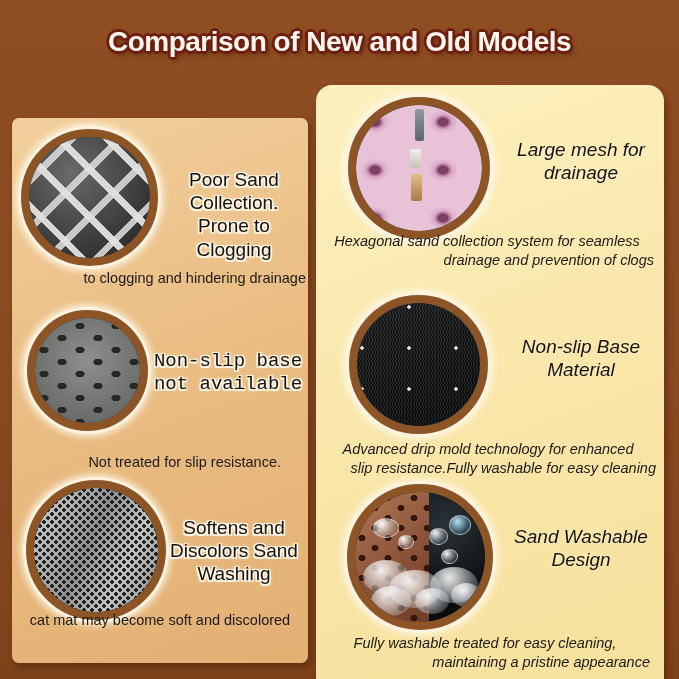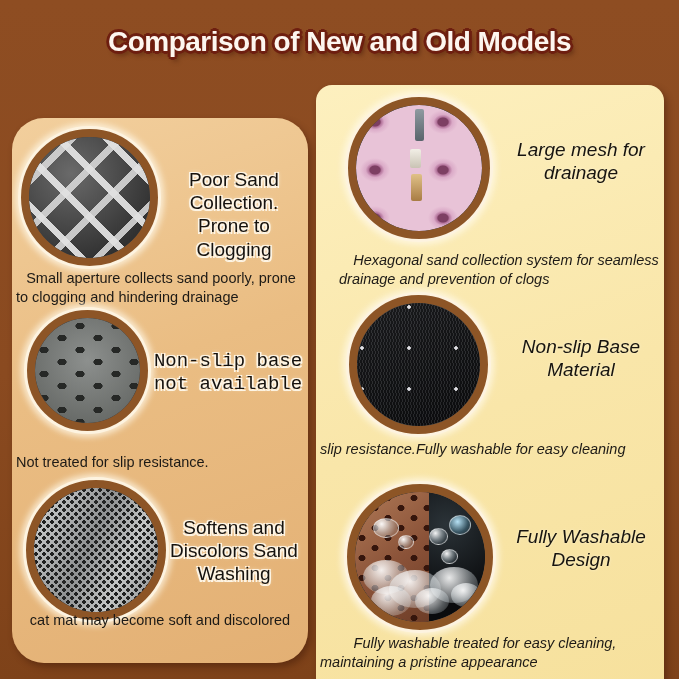--- a/index.html
+++ b/index.html
@@ -47,21 +47,21 @@
   .panel {
     position: absolute;
     overflow: hidden;
   }
   .panel-left {
     left: 12px;
     top: 118px;
     width: 296px;
     height: 545px;
     background: linear-gradient(160deg, #f2cf9d 0%, #eabd83 45%, #e3b074 100%);
-    border-radius: 32px;
+    border-radius: 7px;
     box-shadow: 3px 4px 7px rgba(60,22,6,0.45);
   }
   .panel-right {
     left: 316px;
     top: 85px;
     width: 348px;
     height: 649px;
     background: linear-gradient(160deg, #fdf0bf 0%, #f9e6a9 50%, #f6e09b 100%);
     border-radius: 16px 16px 3px 3px;
     box-shadow: 3px 4px 7px rgba(60,22,6,0.45);
@@ -190,21 +190,21 @@
     text-shadow: 0 0 3px rgba(253,245,214,0.9);
   }
   .caption {
     position: absolute;
     font-size: 14.5px;
     line-height: 1.3;
     color: #1d1a16;
     text-align: center;
   }
   .caption span { display: block; }
-  .caption .l2 { text-align: left; }
+  .caption .l2 { text-align: right; }
 </style>
 </head>
 <body>
 
 <div id="infographic">
 
   <div class="title-bar">
     <div class="title-text">Comparison of New and Old Models</div>
   </div>
 
@@ -215,21 +215,20 @@
         <div class="circle">
           <div class="circle-inner tex-waffle"></div>
         </div>
       </div>
       <div class="heading" style="left:150px; top:50px; width:144px;">
         <span>Poor Sand</span>
         <span>Collection. Prone</span>
         <span>to Clogging</span>
       </div>
       <div class="caption" style="left:4px; top:151px; width:290px;">
-        <span class="l1">Small aperture collects sand poorly, prone</span>
         <span class="l2">to clogging and hindering drainage</span>
       </div>
     </div>
 
     <div class="item">
       <div class="circle-wrap" style="left:12px; top:189px; width:127px; height:127px;">
         <div class="circle">
           <div class="circle-inner tex-dimple"></div>
         </div>
       </div>
@@ -269,37 +268,38 @@
             <div class="hc-pellet" style="left:47%; top:3%; width:9px; height:32px; background:linear-gradient(180deg,#8f9aa0,#59646b);"></div>
             <div class="hc-pellet" style="left:43%; top:35%; width:11px; height:19px; background:linear-gradient(180deg,#f2efe6,#c9c3b4);"></div>
             <div class="hc-pellet" style="left:44%; top:55%; width:11px; height:27px; background:linear-gradient(180deg,#e0c188,#a87c44);"></div>
           </div>
         </div>
       </div>
       <div class="heading" style="left:182px; top:53px; width:166px;">
         <span>Large</span>
         <span>mesh for drainage</span>
       </div>
-      <div class="caption" style="left:4px; top:166px; width:334px;margin-left:19px;">
+      <div class="caption" style="left:4px; top:147px; width:334px;">
         <span class="l1">Hexagonal sand collection system for seamless</span>
         <span class="l2">drainage and prevention of clogs</span>
       </div>
     </div>
 
     <div class="item">
       <div class="circle-wrap" style="left:30px; top:207px; width:145px; height:145px;">
         <div class="circle">
           <div class="circle-inner tex-blackweave"></div>
         </div>
       </div>
       <div class="heading" style="left:185px; top:250px; width:160px;">
         <span>Non-slip</span>
         <span>Base Material</span>
       </div>
       <div class="caption" style="left:4px; top:355px; width:336px;">
+        <span class="l1">Advanced drip mold technology for enhanced</span>
         <span class="l2">slip resistance.Fully washable for easy cleaning</span>
       </div>
     </div>
 
     <div class="item">
       <div class="circle-wrap" style="left:28px; top:396px; width:152px; height:152px;">
         <div class="circle">
           <div class="circle-inner tex-washable">
             <div class="wash-left"></div>
             <div class="wash-right"></div>
@@ -311,21 +311,21 @@
             <div class="foam" style="left:6%; top:52%; width:46px; height:34px;"></div>
             <div class="foam" style="left:26%; top:60%; width:52px; height:38px;"></div>
             <div class="foam" style="left:12%; top:72%; width:40px; height:30px;"></div>
             <div class="foam" style="left:58%; top:58%; width:48px; height:36px;"></div>
             <div class="foam" style="left:46%; top:74%; width:34px; height:26px;"></div>
             <div class="foam" style="left:74%; top:70%; width:30px; height:24px;"></div>
           </div>
         </div>
       </div>
       <div class="heading" style="left:185px; top:440px; width:160px;">
-        <span>Fully</span>
+        <span>Sand</span>
         <span>Washable Design</span>
       </div>
       <div class="caption" style="left:4px; top:549px; width:330px;">
         <span class="l1">Fully washable treated for easy cleaning,</span>
         <span class="l2">maintaining a pristine appearance</span>
       </div>
     </div>
 
   </div>
 

